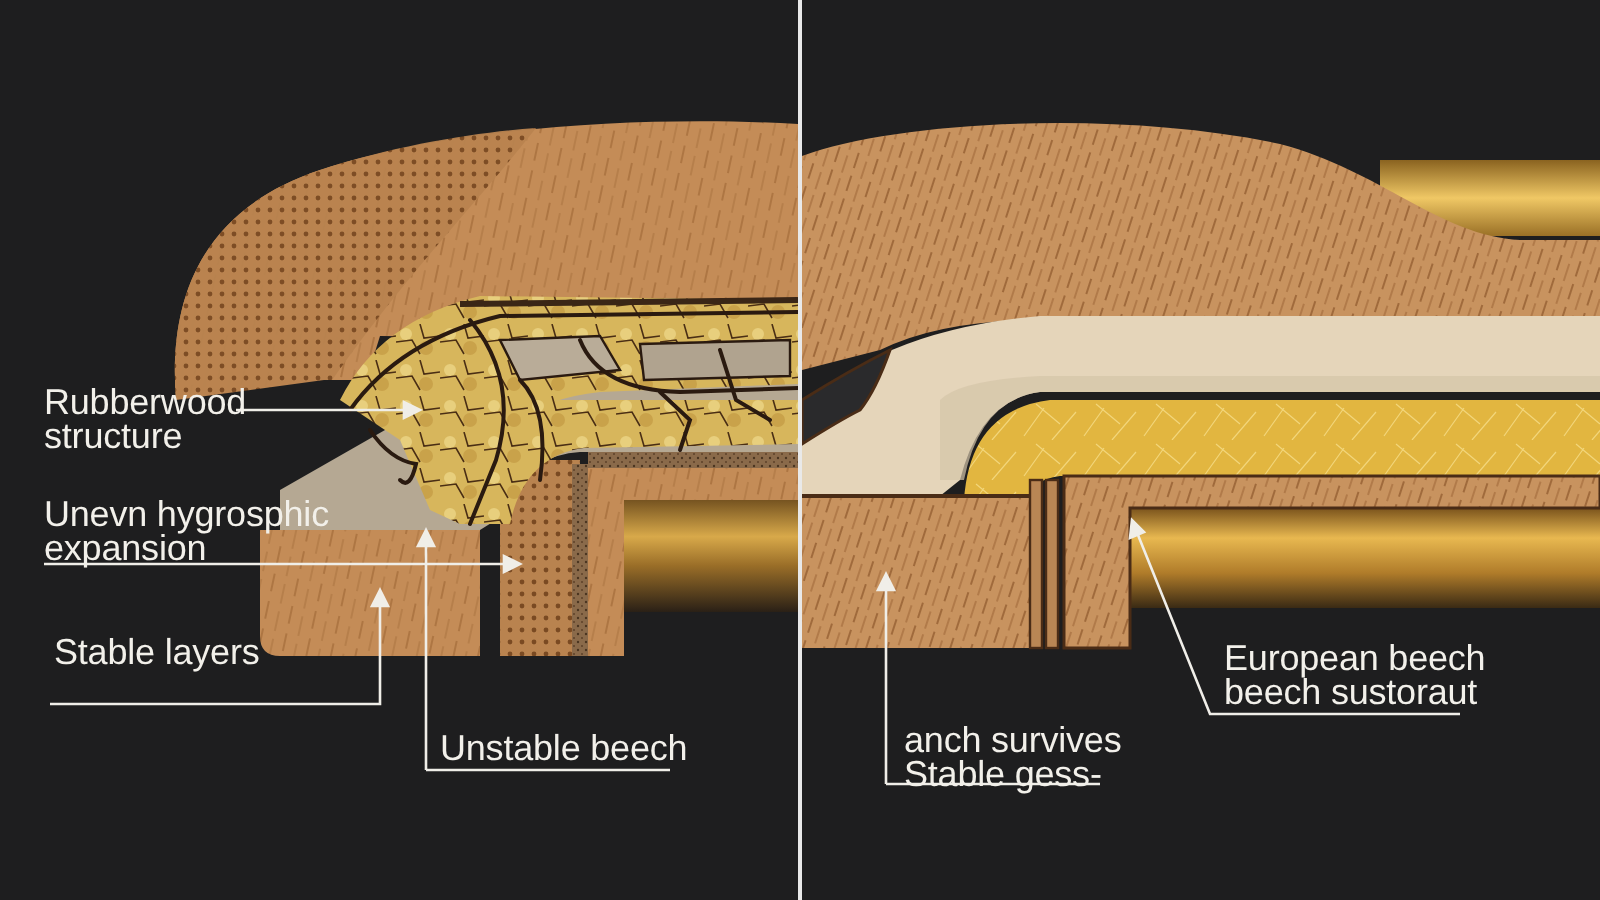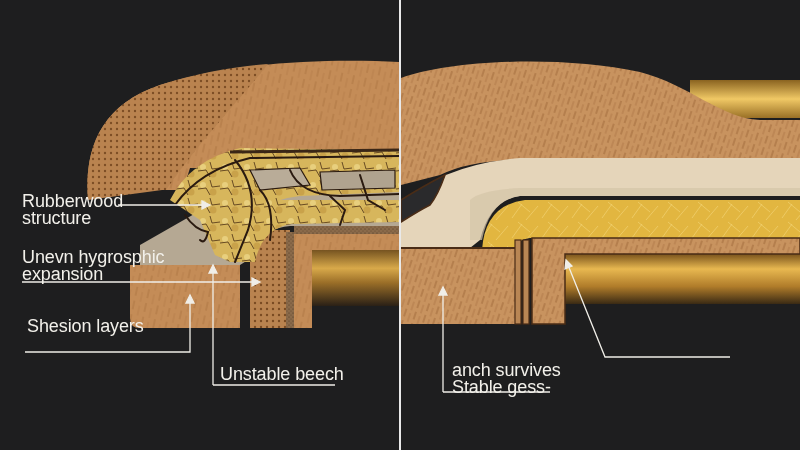--- a/index.html
+++ b/index.html
@@ -162,23 +162,27 @@
 
   <div class="label" style="left:22px; top:193px;">
     <div>Rubberwood</div>
     <div>structure</div>
   </div>
   <div class="label" style="left:22px; top:249px;">
     <div>Unevn hygrosphic</div>
     <div>expansion</div>
   </div>
   <div class="label" style="left:27px; top:318px;">
-    <div>Shesion layers</div>
+    <div>Stable layers</div>
     </div>
   <div class="label" style="left:220px; top:366px;">
     <div>Unstable beech</div>
   </div>
 
   <div class="label" style="left:452px; top:362px;">
     <div>anch survives</div>
     <div>Stable gess-</div>
   </div>
+  <div class="label" style="left:612px; top:321px;">
+    <div>European beech</div>
+    <div>beech sustoraut</div>
+  </div>
 </div>
 
 </body></html>

